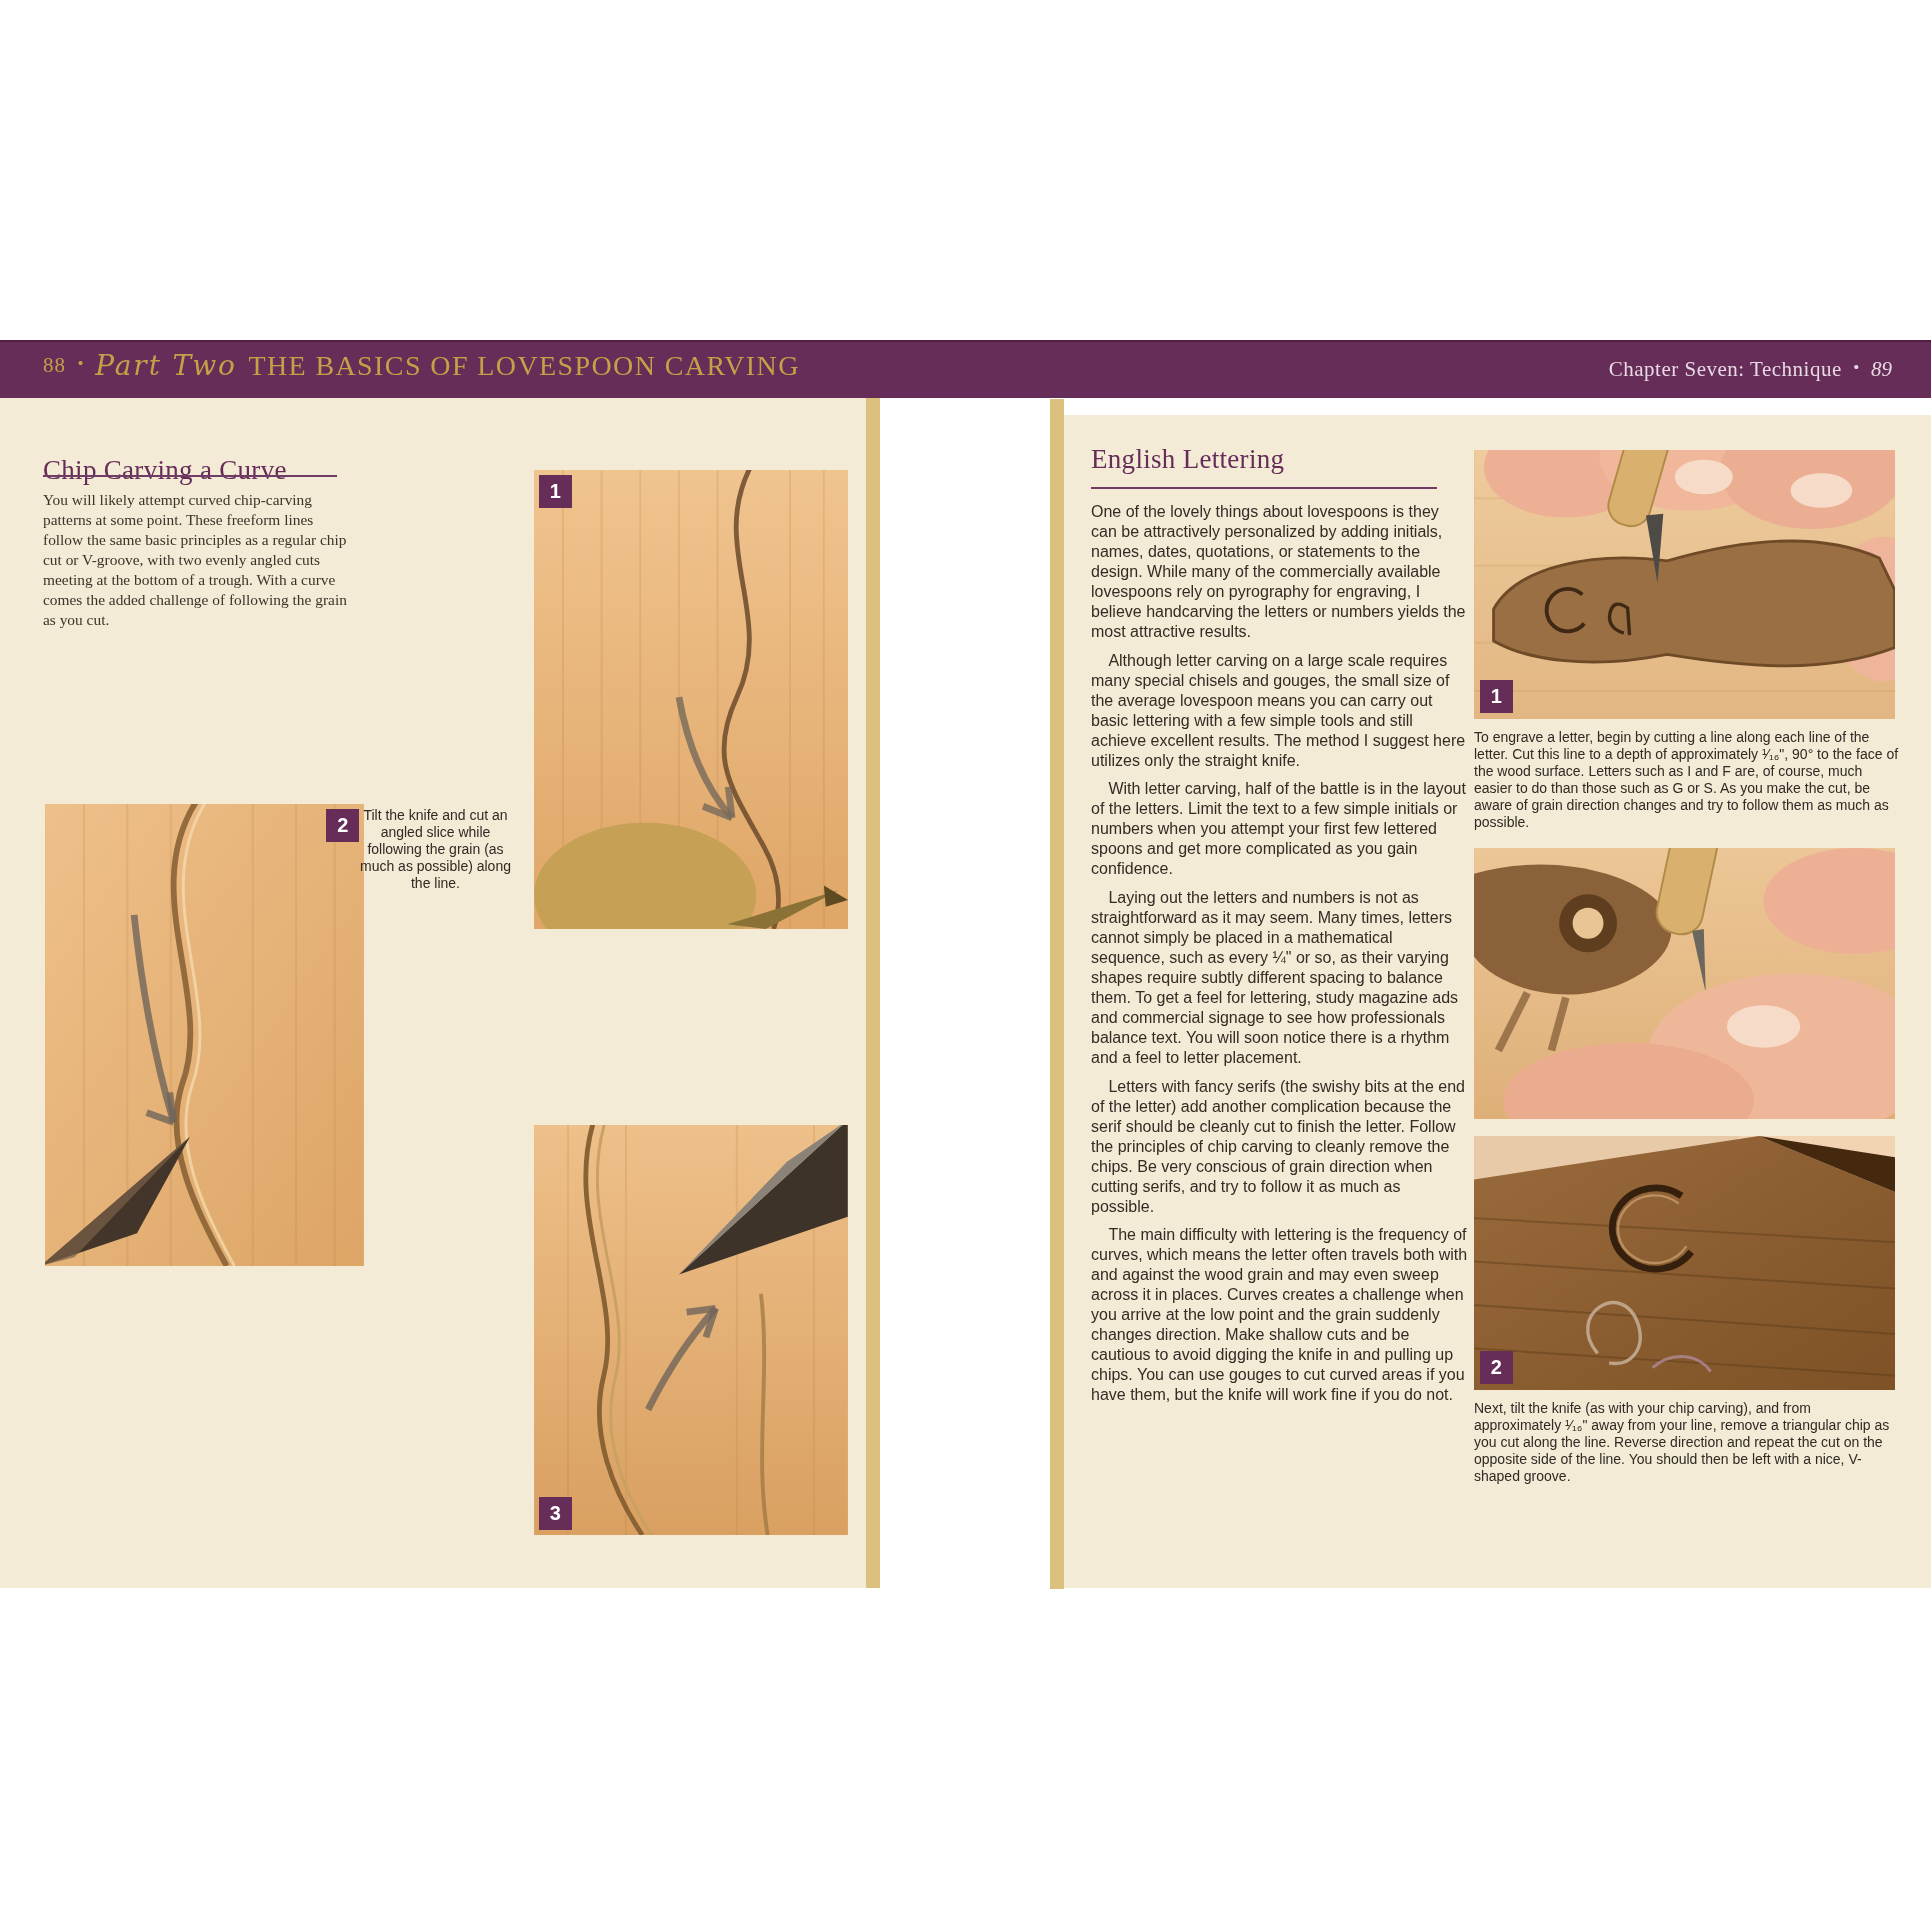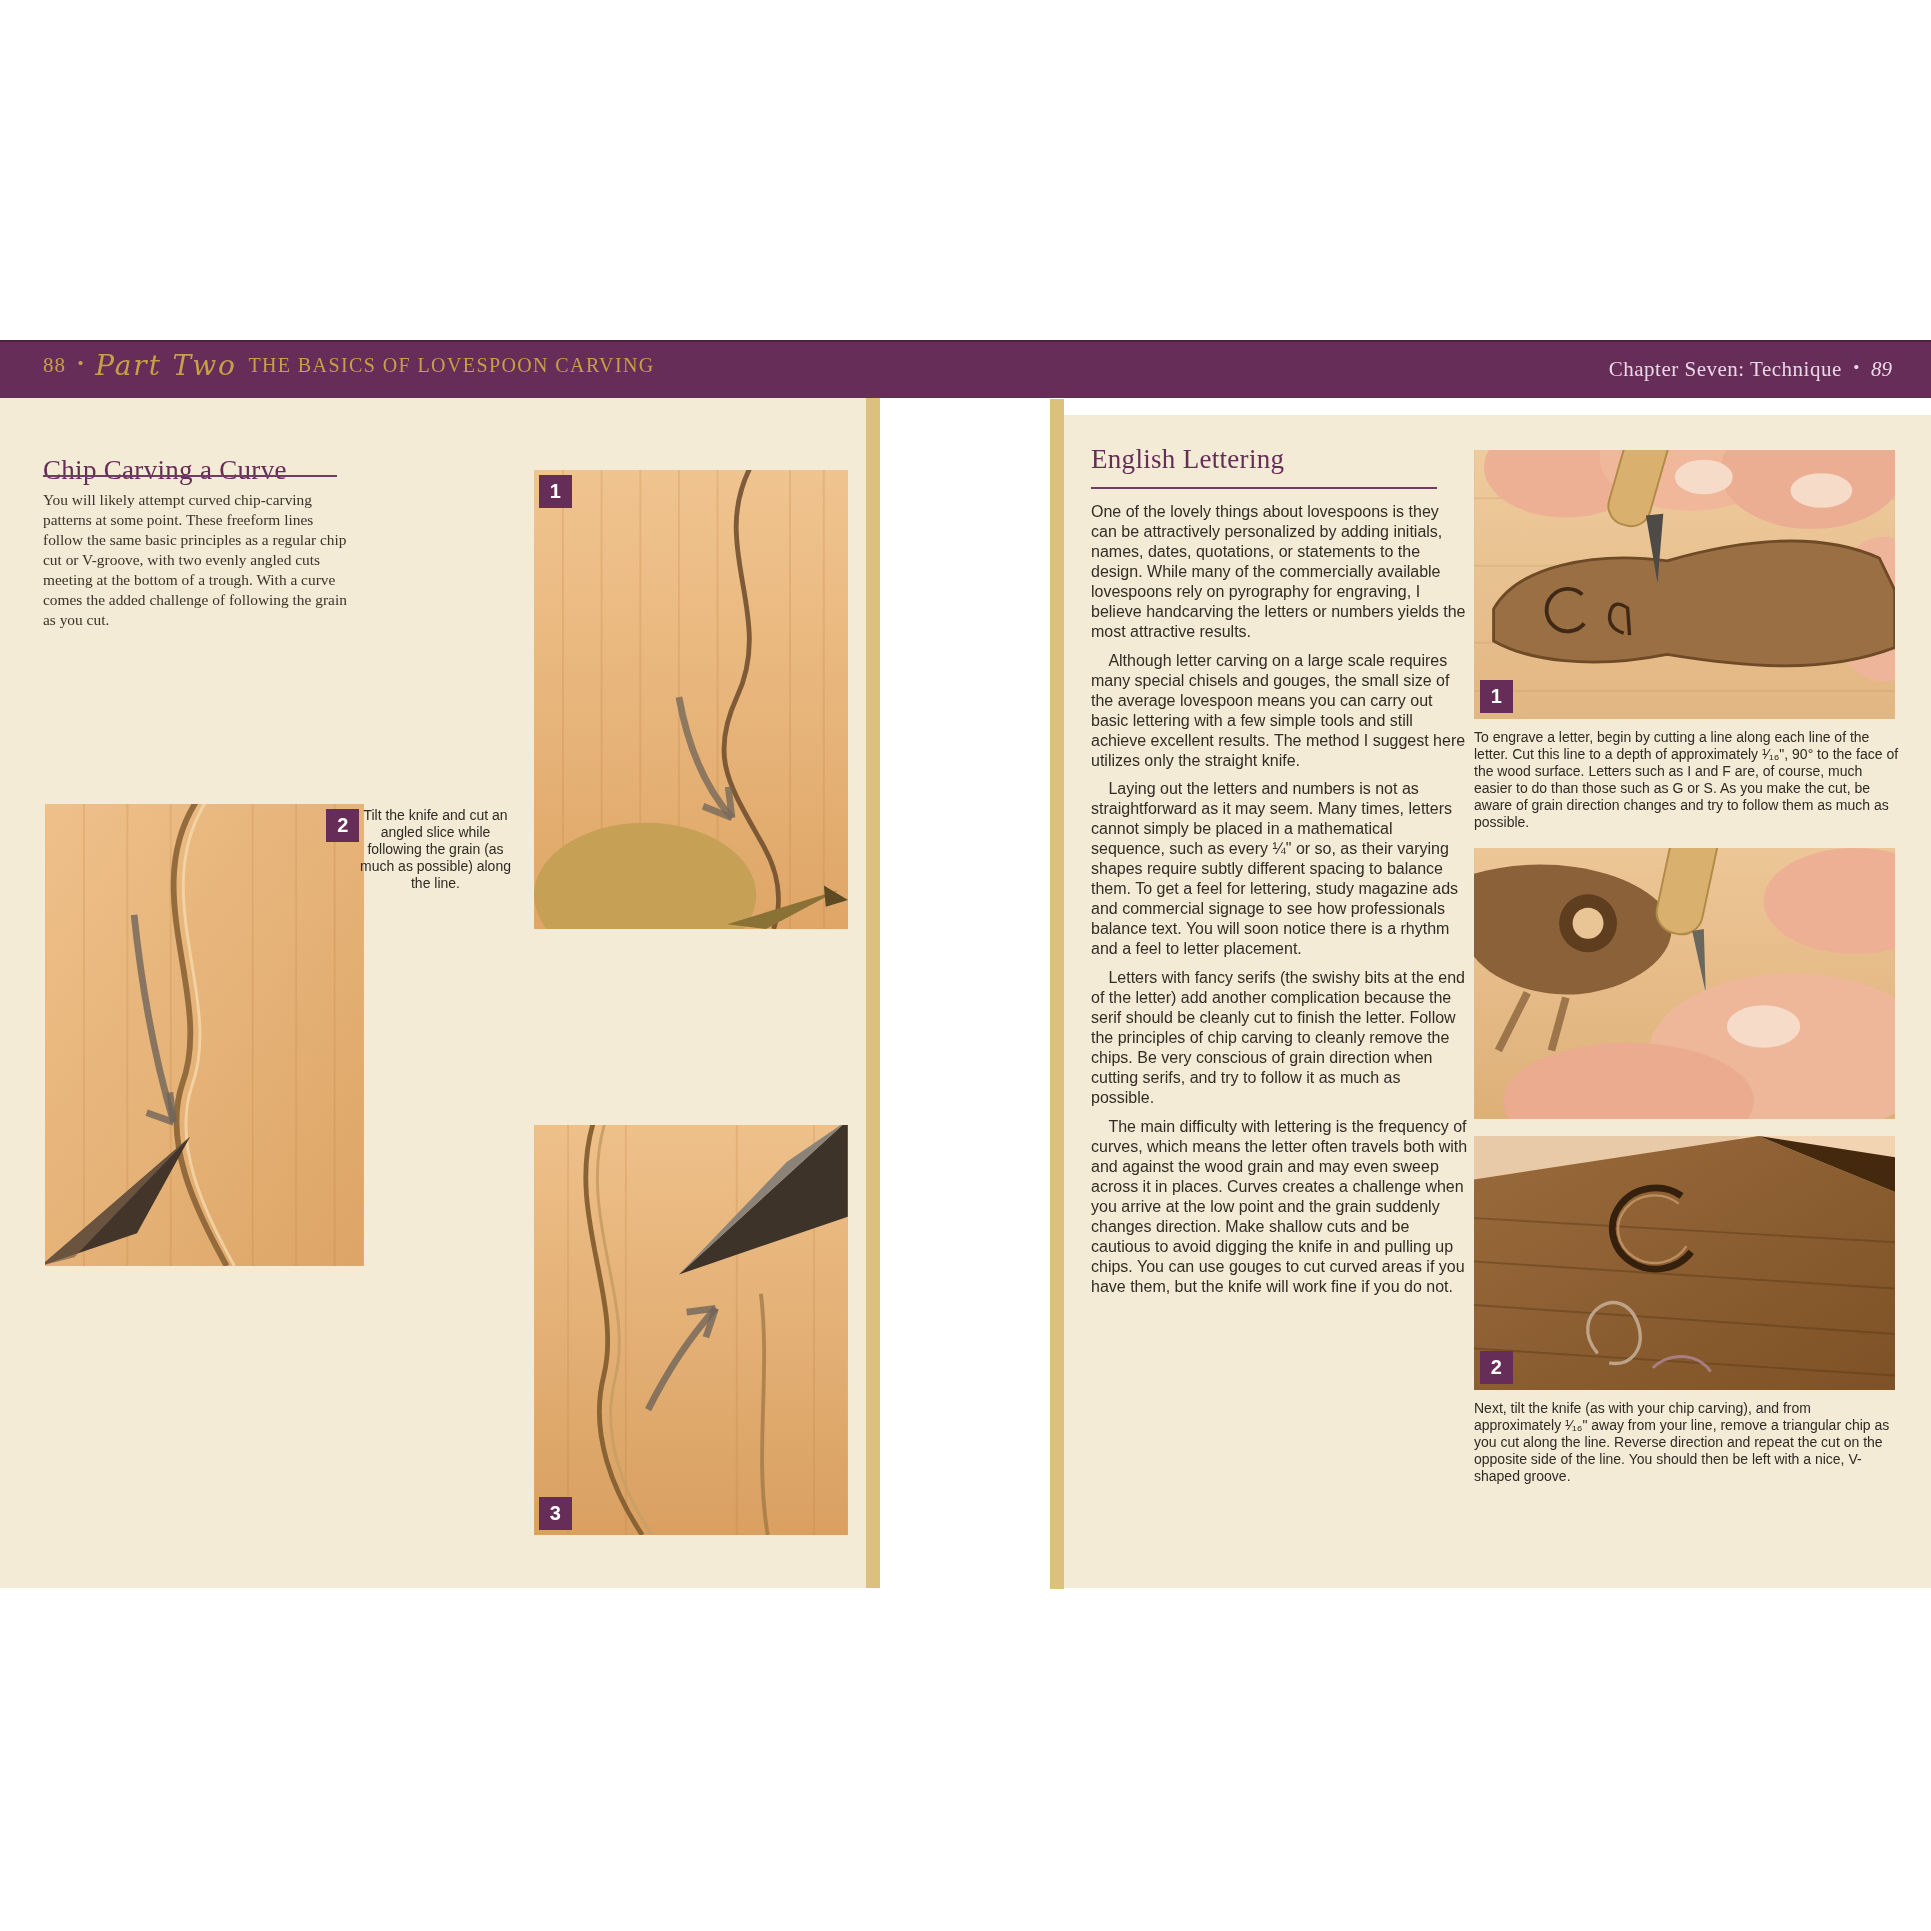--- a/index.html
+++ b/index.html
@@ -6,21 +6,21 @@
   #canvas{position:relative;width:1931px;height:1931px;background:#ffffff;overflow:hidden;
           font-family:"Liberation Serif", serif;}
   
   .header-bar{position:absolute;left:0;top:340px;width:1931px;height:58px;background:#662d58;
               border-top:2.9px solid #511f44;box-sizing:border-box;}
   .header-left{position:absolute;left:43px;top:0;height:47px;display:flex;align-items:center;gap:11.6px;
                color:#c5a046;}
   .hdr-pagenum{font-size:21px;letter-spacing:1px;}
   .hdr-dot{font-size:17.4px;position:relative;top:-1.9px;}
   .hdr-part{font-family:"DejaVu Serif", serif;font-style:italic;font-size:28px;letter-spacing:1.9px;}
-  .hdr-title{font-size:20px;letter-spacing:1.4px;}
+  .hdr-title{font-size:28px;letter-spacing:1.4px;}
   .header-right{position:absolute;right:39px;top:0;height:55px;display:flex;align-items:center;gap:11.6px;
                 color:#e9d9e5;}
   .hdr-chapter{font-size:21px;letter-spacing:0.5px;}
   .hdr-pagenum-r{font-size:21px;font-style:italic;}
   
   .page{position:absolute;background:#f3ebd6;}
   .left-page{left:0;top:398px;width:866px;height:1190px;}
   .right-page{left:1064px;top:415px;width:867px;height:1173px;}
   .edge-strip{position:absolute;width:13.5px;background:#dcc07e;}
   .edge-left{left:866px;top:398px;height:1190px;}
@@ -139,20 +139,21 @@
     </svg>
     <div class="badge" style="left:4.8px;bottom:4.8px;">3</div>
   </div>
 
   <div class="section-title" style="left:1091px;top:444px;">English Lettering</div>
   <div class="rule" style="left:1091px;top:487px;width:346px;"></div>
 
   <div class="body-sans" style="left:1091px;top:502px;width:377px;">
     <p>One of the lovely things about lovespoons is they can be attractively personalized by adding initials, names, dates, quotations, or statements to the design. While many of the commercially available lovespoons rely on pyrography for engraving, I believe handcarving the letters or numbers yields the most attractive results.</p>
     <p>Although letter carving on a large scale requires many special chisels and gouges, the small size of the average lovespoon means you can carry out basic lettering with a few simple tools and still achieve excellent results. The method I suggest here utilizes only the straight knife.</p>
+    <p>With letter carving, half of the battle is in the layout of the letters. Limit the text to a few simple initials or numbers when you attempt your first few lettered spoons and get more complicated as you gain confidence.</p>
     <p>Laying out the letters and numbers is not as straightforward as it may seem. Many times, letters cannot simply be placed in a mathematical sequence, such as every ¼" or so, as their varying shapes require subtly different spacing to balance them. To get a feel for lettering, study magazine ads and commercial signage to see how professionals balance text. You will soon notice there is a rhythm and a feel to letter placement.</p>
     <p>Letters with fancy serifs (the swishy bits at the end of the letter) add another complication because the serif should be cleanly cut to finish the letter. Follow the principles of chip carving to cleanly remove the chips. Be very conscious of grain direction when cutting serifs, and try to follow it as much as possible.</p>
     <p>The main difficulty with lettering is the frequency of curves, which means the letter often travels both with and against the wood grain and may even sweep across it in places. Curves creates a challenge when you arrive at the low point and the grain suddenly changes direction. Make shallow cuts and be cautious to avoid digging the knife in and pulling up chips. You can use gouges to cut curved areas if you have them, but the knife will work fine if you do not.</p>
   </div>
 
   <div class="photo" style="left:1474px;top:450px;width:421px;height:269px;">
     <svg viewBox="0 0 436 279">
       <defs>
         <linearGradient id="wg4" x1="0" y1="0" x2="0" y2="1">
           <stop offset="0" stop-color="#eecb9d"></stop>

